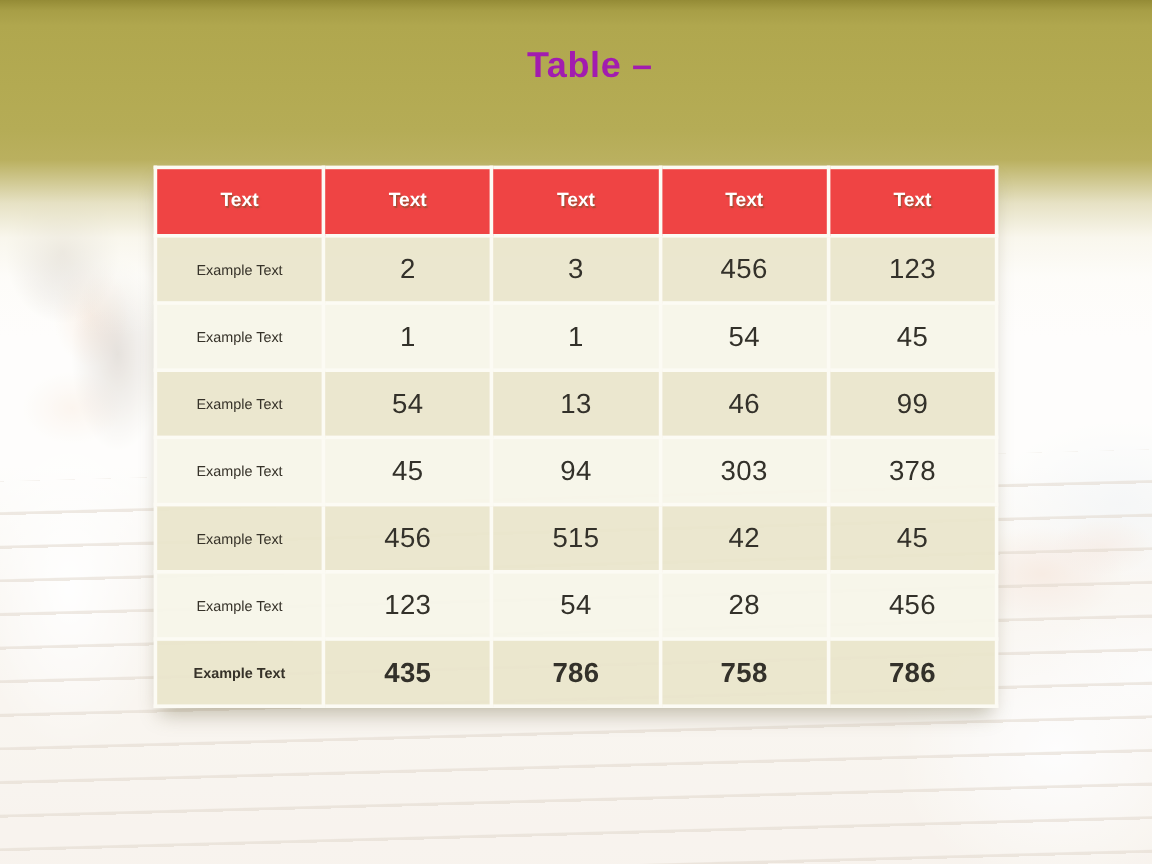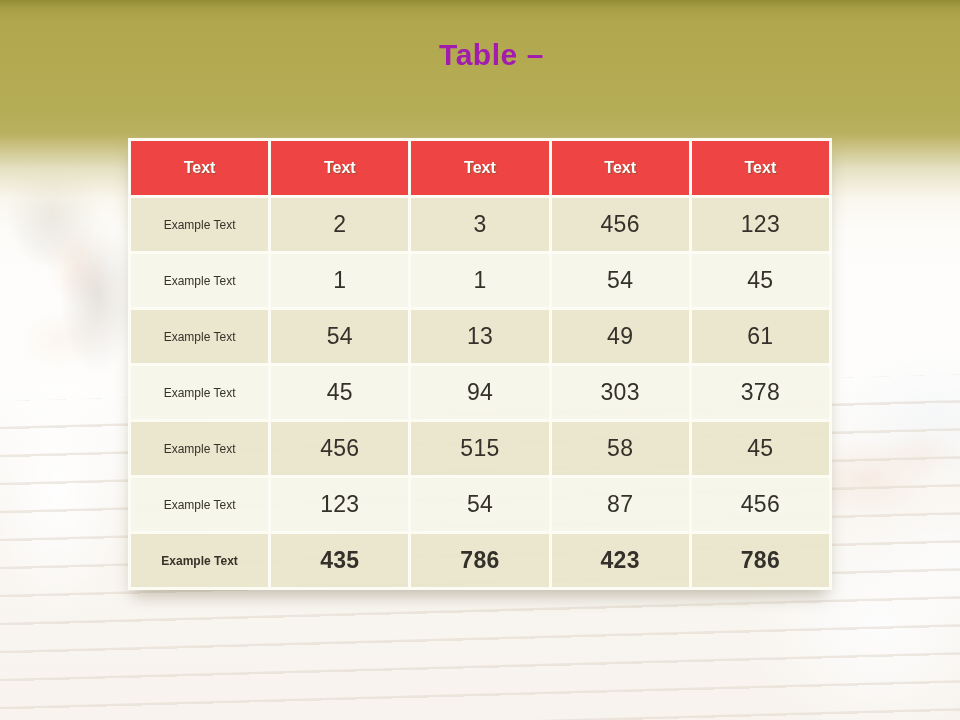--- a/index.html
+++ b/index.html
@@ -114,46 +114,46 @@
           <td class="label-cell">Example Text</td>
           <td class="value-cell">1</td>
           <td class="value-cell">1</td>
           <td class="value-cell">54</td>
           <td class="value-cell">45</td>
         </tr>
         <tr class="row-odd">
           <td class="label-cell">Example Text</td>
           <td class="value-cell">54</td>
           <td class="value-cell">13</td>
-          <td class="value-cell">49</td>
-          <td class="value-cell">61</td>
+          <td class="value-cell">46</td>
+          <td class="value-cell">99</td>
         </tr>
         <tr class="row-even">
           <td class="label-cell">Example Text</td>
           <td class="value-cell">45</td>
           <td class="value-cell">94</td>
           <td class="value-cell">303</td>
           <td class="value-cell">378</td>
         </tr>
         <tr class="row-odd">
           <td class="label-cell">Example Text</td>
           <td class="value-cell">456</td>
           <td class="value-cell">515</td>
-          <td class="value-cell">58</td>
+          <td class="value-cell">42</td>
           <td class="value-cell">45</td>
         </tr>
         <tr class="row-even">
           <td class="label-cell">Example Text</td>
           <td class="value-cell">123</td>
           <td class="value-cell">54</td>
-          <td class="value-cell">87</td>
+          <td class="value-cell">28</td>
           <td class="value-cell">456</td>
         </tr>
         <tr class="row-odd row-bold">
           <td class="label-cell">Example Text</td>
           <td class="value-cell">435</td>
           <td class="value-cell">786</td>
-          <td class="value-cell">423</td>
+          <td class="value-cell">758</td>
           <td class="value-cell">786</td>
         </tr>
       </tbody>
   </table>
 </div>
 
 </body></html>

